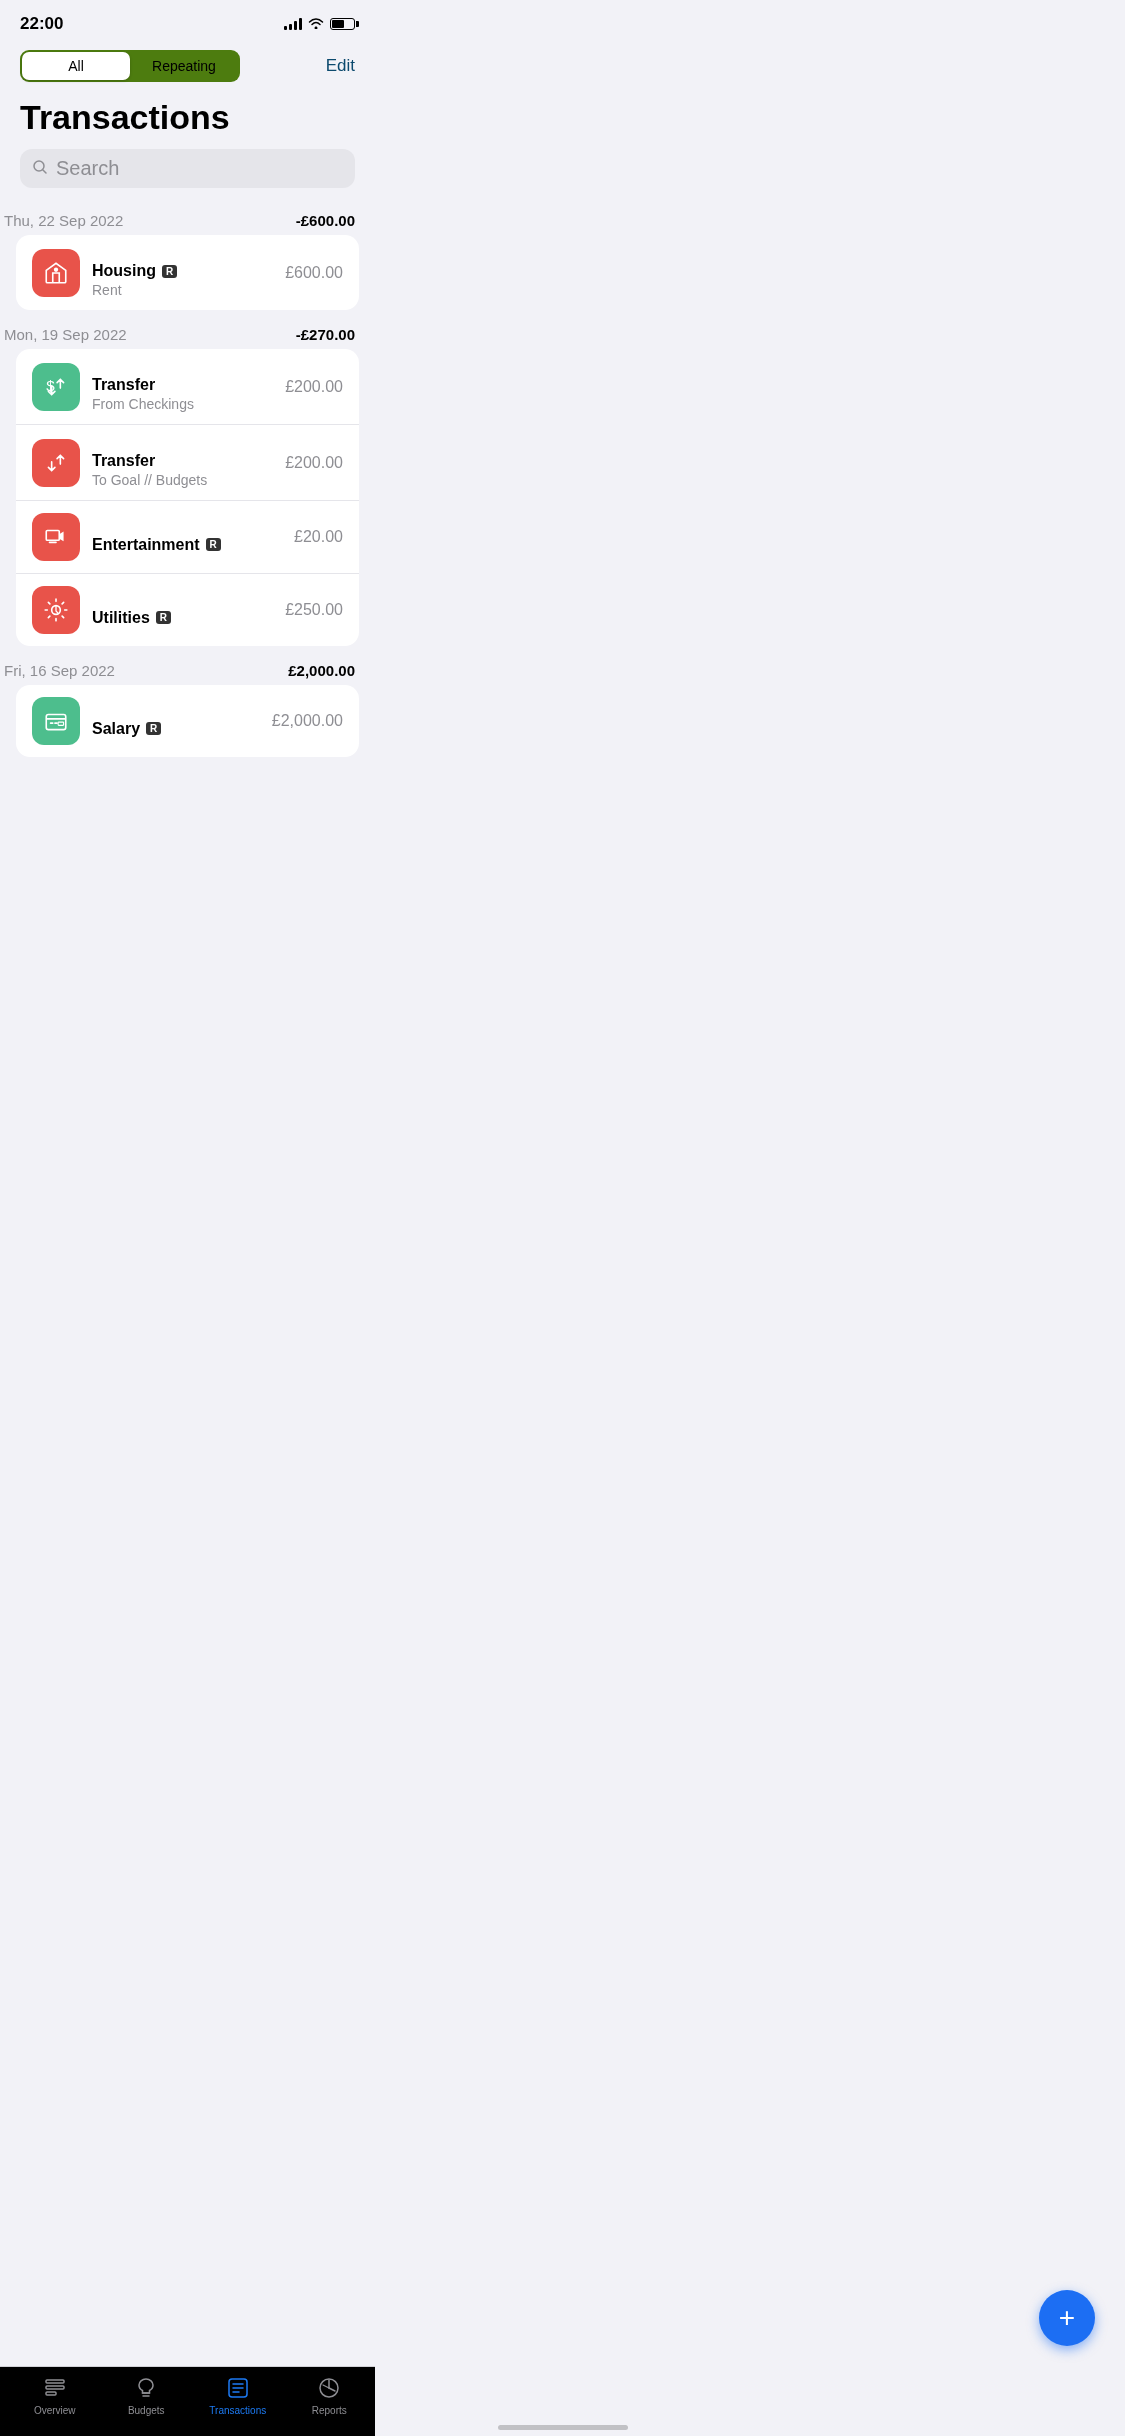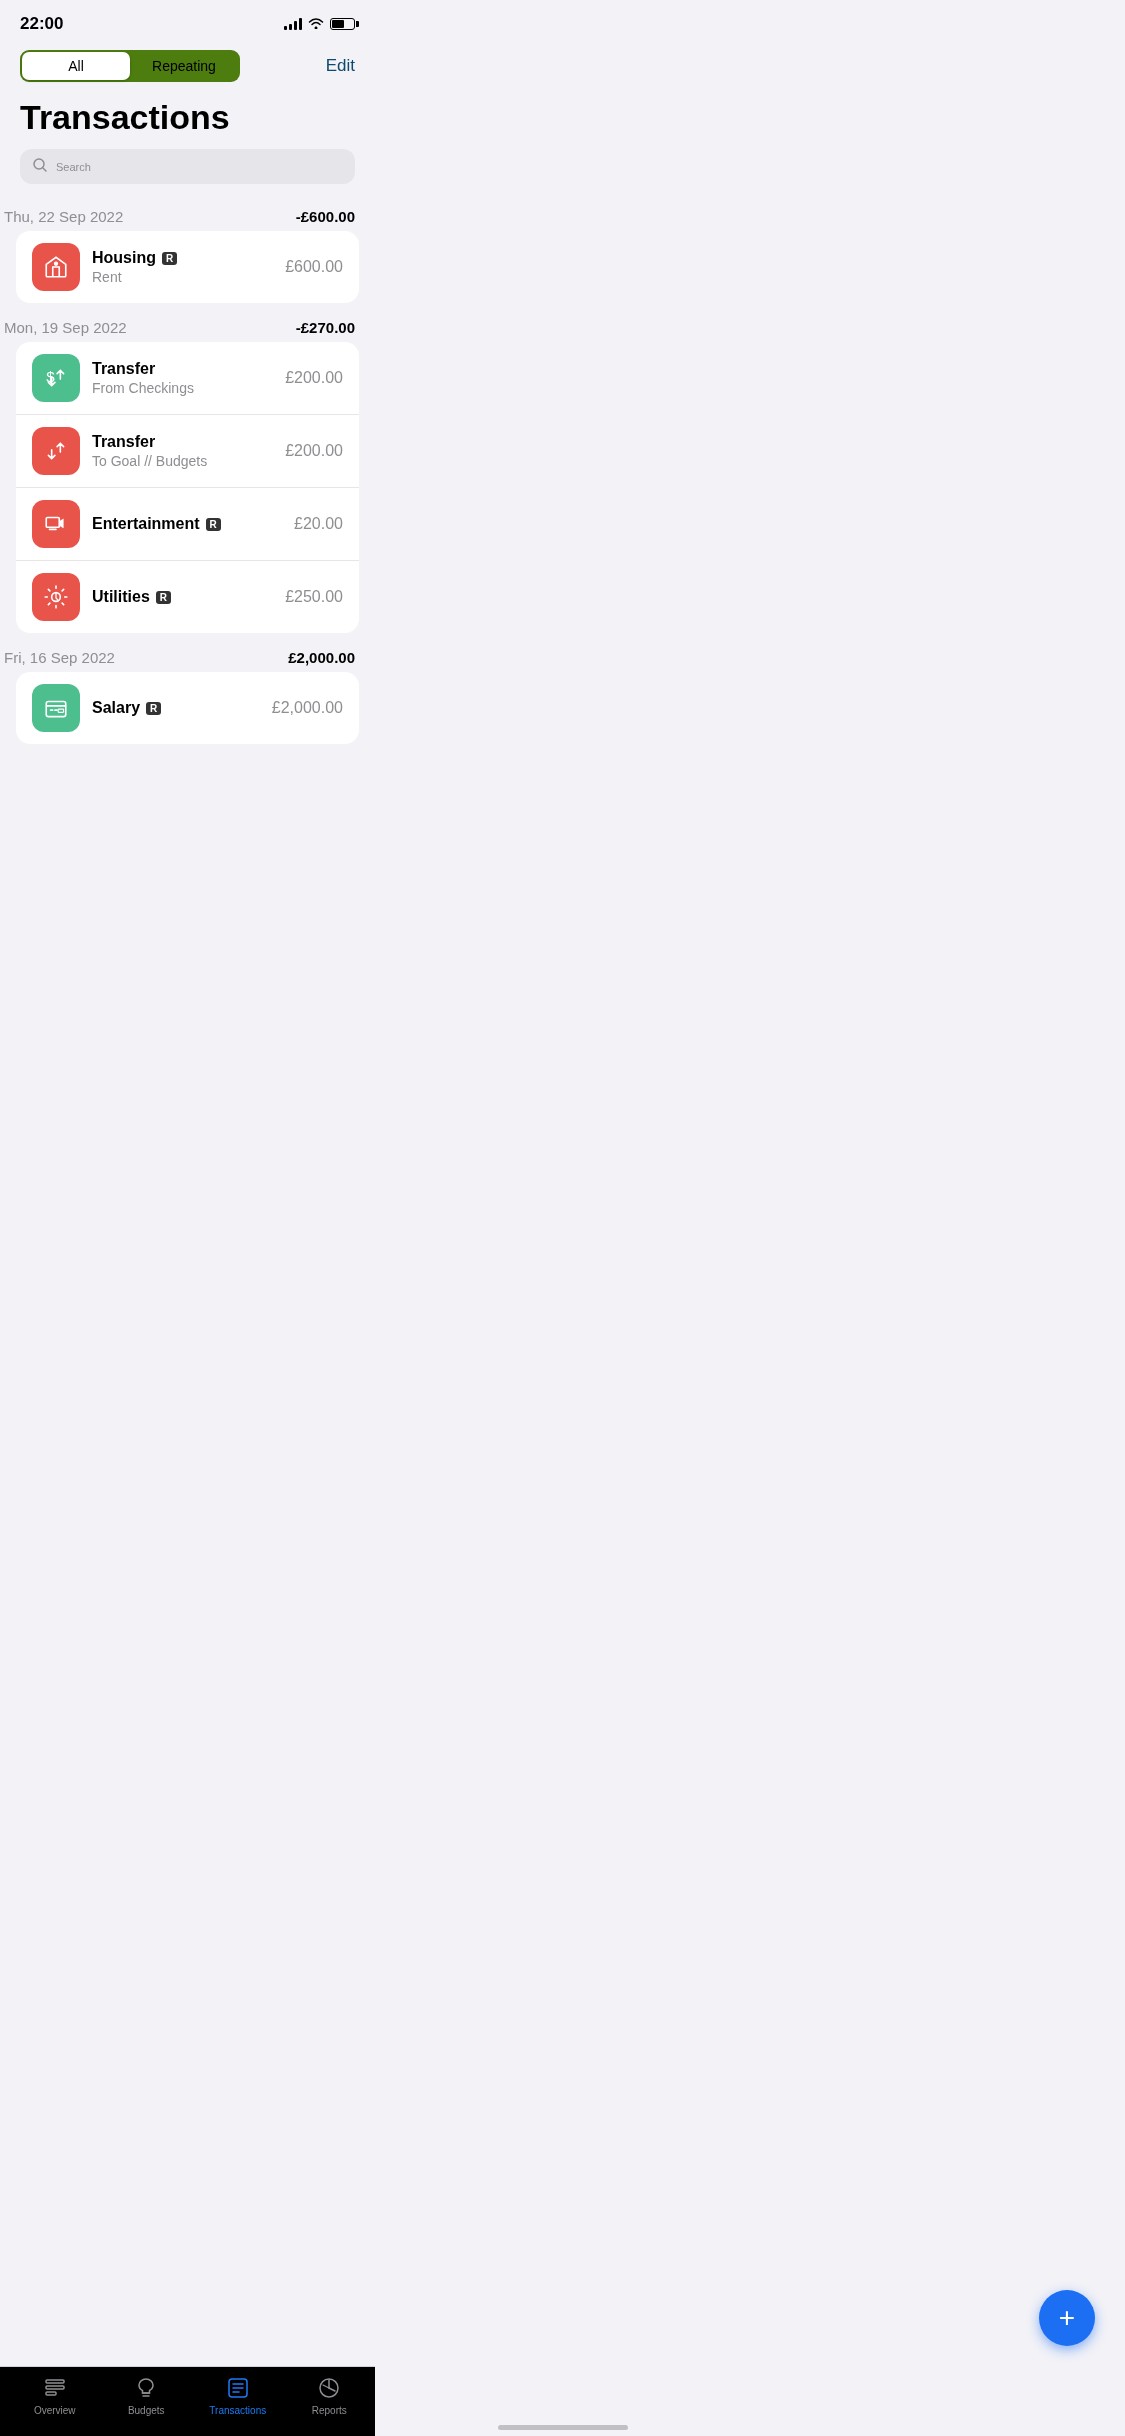--- a/index.html
+++ b/index.html
@@ -132,21 +132,21 @@
       align-items: center;
       padding: 8px 12px;
       gap: 8px;
     }
     .search-icon-svg {
       color: #8e8e93;
       font-size: 14px;
     }
     .search-placeholder {
       color: #8e8e93;
-      font-size: 11px;
+      font-size: 20px;
     }
 
     
     .content {
       background: #f2f2f7;
       padding: 0 0 80px 0;
     }
 
     
     .date-group {
@@ -206,20 +206,21 @@
     .transaction-info {
       flex: 1;
     }
     .transaction-name {
       display: flex;
       align-items: center;
       gap: 6px;
       font-size: 16px;
       font-weight: 600;
       color: #000;
+      margin-top: 15px;
     }
     .recurring-badge {
       background: #333;
       color: #fff;
       font-size: 10px;
       font-weight: 700;
       padding: 1px 4px;
       border-radius: 3px;
     }
     .transaction-sub {

